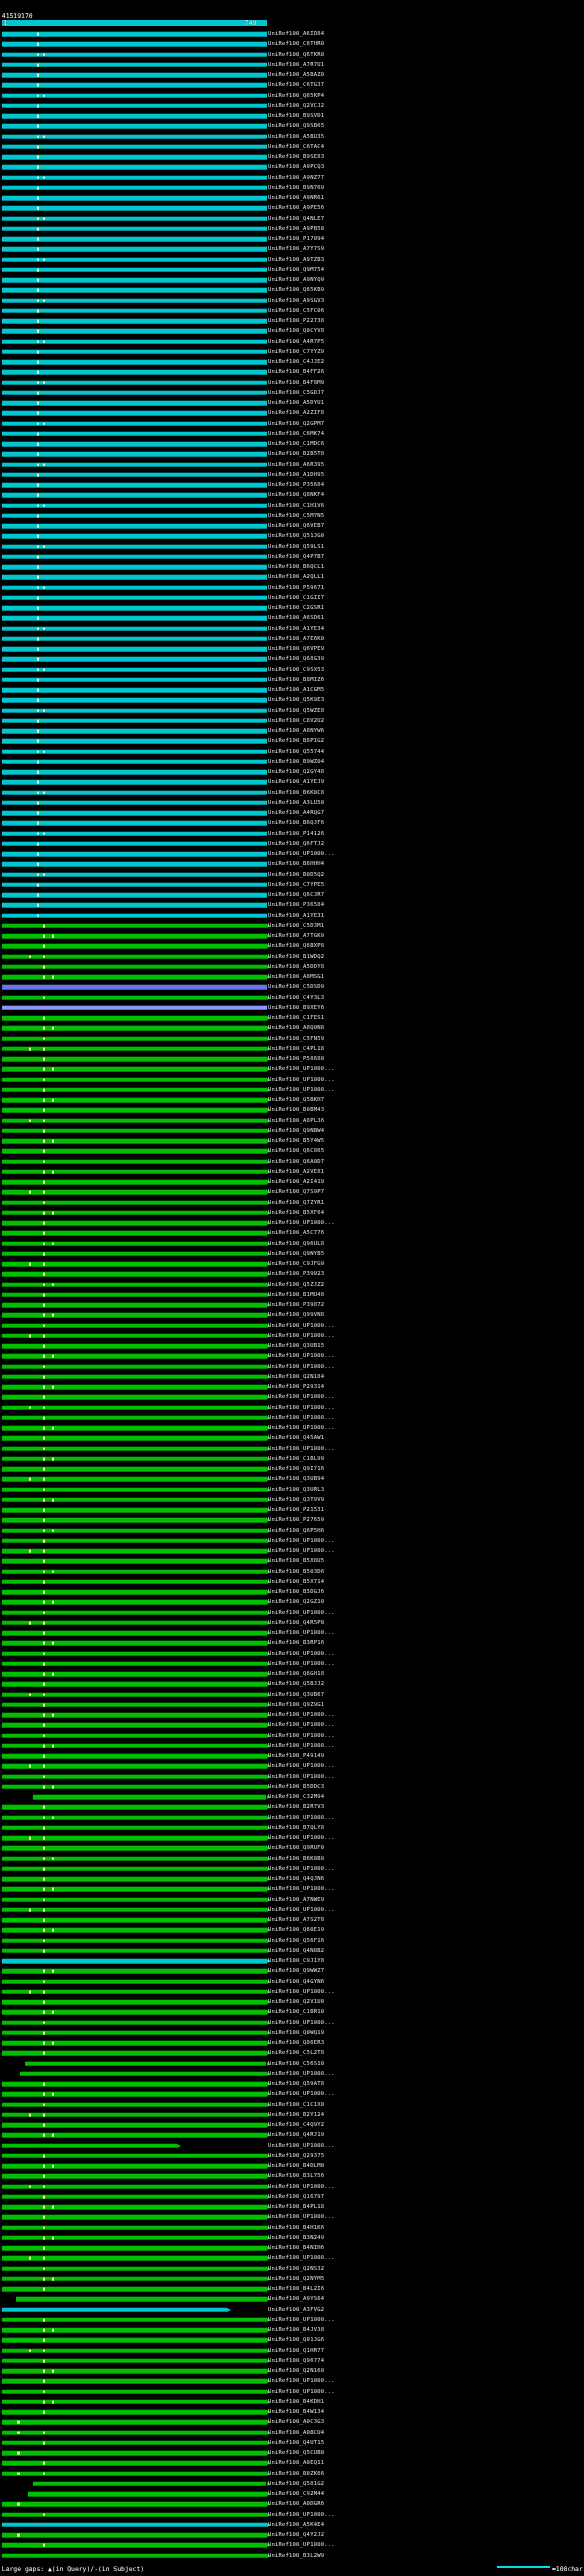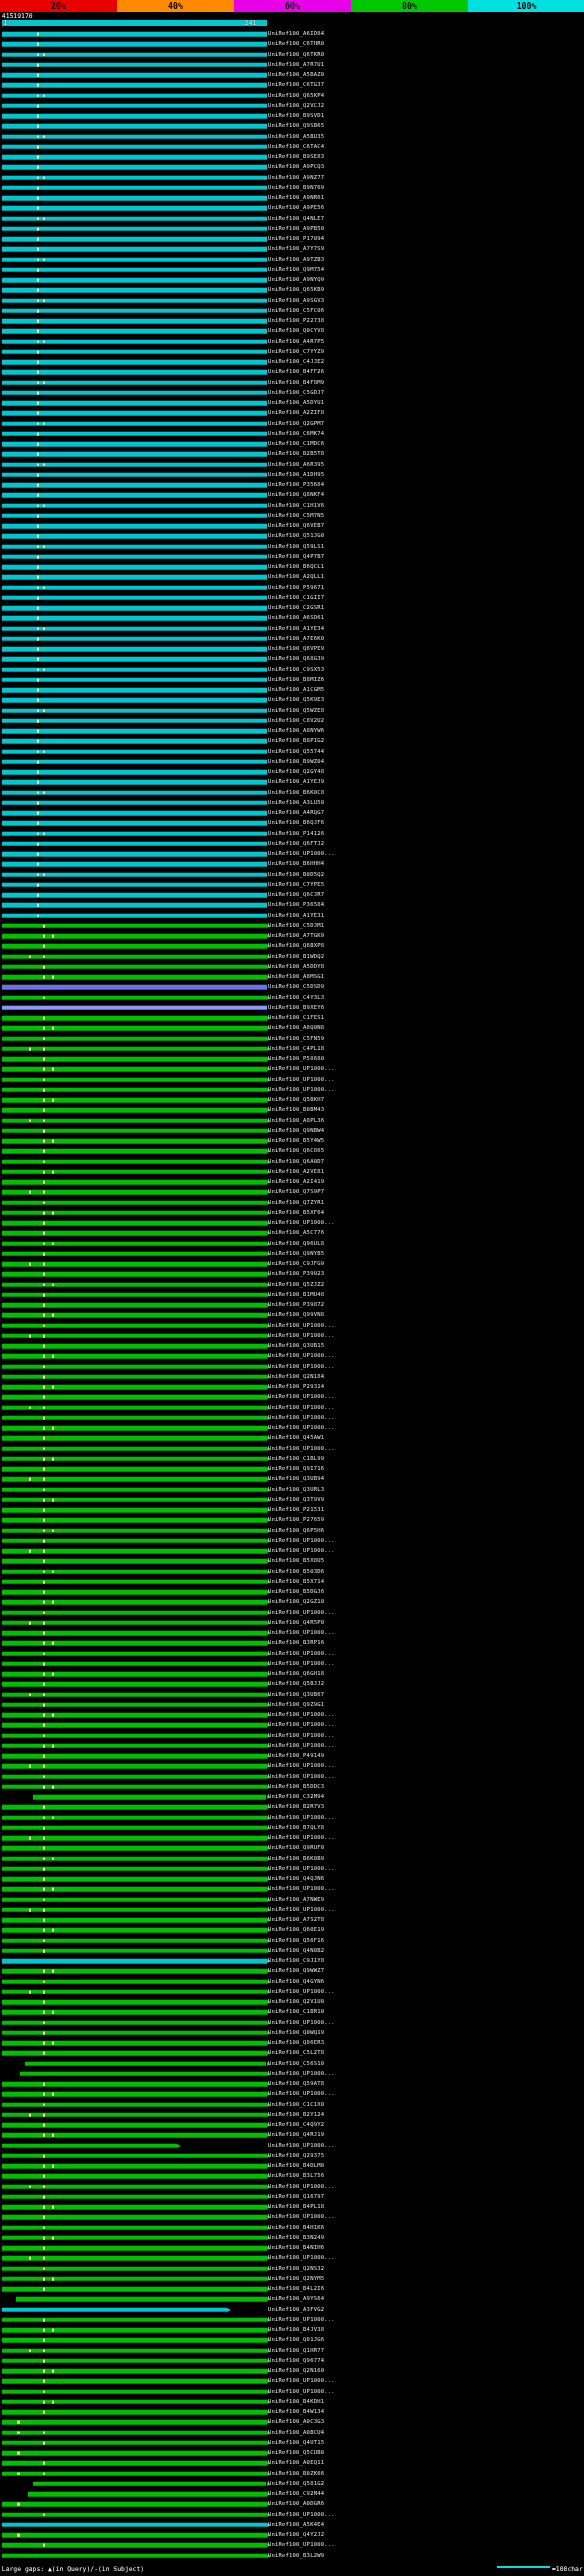--- a/index.html
+++ b/index.html
@@ -45,44 +45,27 @@
   .footer { position: absolute; left: 0; right: 0; bottom: 0; height: 15.5px; }
   .gaps { position: absolute; left: 1.8px; bottom: 3.7px; font-size: 6.4px; color: #fff; line-height: 1; }
   .scale-line { position: absolute; left: 497px; bottom: 8.2px; width: 53px; height: 1.8px; background: var(--cyan, #00e0e0); }
   .scale-label { position: absolute; left: 552px; bottom: 3.7px; font-size: 6.4px; color: #fff; line-height: 1; }
 </style>
 </head>
 <body>
 
 <div id="app">
 
-  <div class="scalebar">
-    <div class="scale-seg" style="background: rgb(232, 0, 0);">
-        <span>20%</span>
-      </div>
-    <div class="scale-seg" style="background: rgb(255, 138, 0);">
-        <span>40%</span>
-      </div>
-    <div class="scale-seg" style="background: rgb(232, 0, 232);">
-        <span>60%</span>
-      </div>
-    <div class="scale-seg" style="background: rgb(0, 200, 0);">
-        <span>80%</span>
-      </div>
-    <div class="scale-seg" style="background: rgb(0, 224, 224);">
-        <span>100%</span>
-      </div>
-  </div>
 
   <div class="queryname">41519170</div>
 
   <div class="querybar-wrap">
     <div class="querybar" style="background: rgb(0, 198, 208);"></div>
     <span class="qstart">1</span>
-    <span class="qend">241</span>
+    <span class="qend">749</span>
   </div>
 
   <div class="rows">
       <div class="row">
         <div class="plot">
           <div class="bar" style="left: 0px; width: 265px; background: rgb(0, 198, 208);"></div>
           <span class="dot" style="left: 35px;"></span>
         </div>
         <span class="lbl">UniRef100_A6ID84</span>
       </div>

